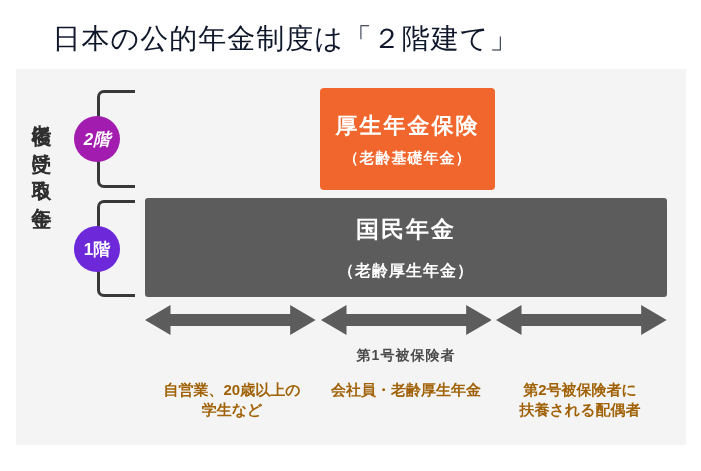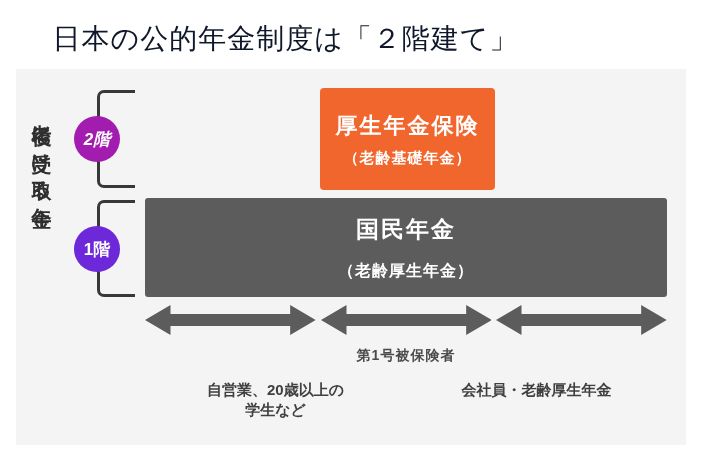--- a/index.html
+++ b/index.html
@@ -113,21 +113,21 @@
     font-weight: bold;
     color: #4b4b4b;
     letter-spacing: 1px;
   }
   .descs-row { top: 311px; }
   .descs-row .cat-desc {
     flex: 1;
     text-align: center;
     font-size: 15px;
     font-weight: bold;
-    color: #404040;
+    color: #a16207;
     line-height: 20px;
   }
 </style>
 </head>
 <body>
 
 <h1 class="page-title">日本の公的年金制度は「２階建て」</h1>
 
 <div class="card">
 
@@ -171,15 +171,19 @@
 
   <div class="descs-row">
     <div class="cat-desc">
       <div>自営業、20歳以上の</div>
       <div>学生など</div>
     </div>
     <div class="cat-desc">
       <div>会社員・老齢厚生年金</div>
       <div></div>
     </div>
+    <div class="cat-desc">
+      <div>第2号被保険者に</div>
+      <div>扶養される配偶者</div>
+    </div>
   </div>
 
 </div>
 
 </body></html>

